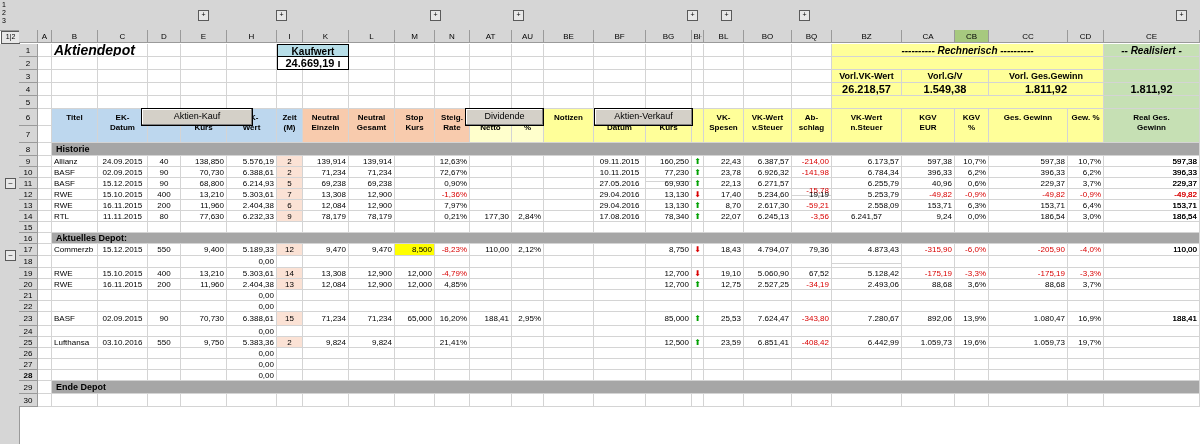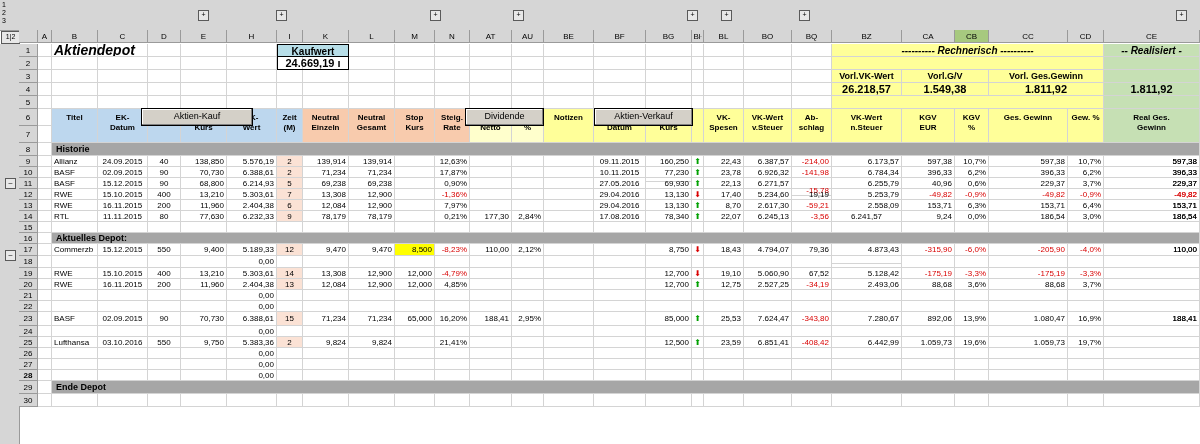--- a/index.html
+++ b/index.html
@@ -1049,21 +1049,21 @@
       <div class="cell c green" style="left:692px;top:156px;width:12px;height:11px;line-height:11px;">⬆</div>
       <div class="cell" style="left:1104px;top:156px;width:96px;height:11px;line-height:11px;background:rgba(226,239,218,.0);"></div>
       <div class="cell l" style="left:52px;top:167px;width:46px;height:11px;line-height:11px;">BASF</div>
       <div class="cell c" style="left:98px;top:167px;width:50px;height:11px;line-height:11px;">02.09.2015</div>
       <div class="cell c" style="left:148px;top:167px;width:33px;height:11px;line-height:11px;">90</div>
       <div class="cell r" style="left:181px;top:167px;width:46px;height:11px;line-height:11px;">70,730</div>
       <div class="cell r" style="left:227px;top:167px;width:50px;height:11px;line-height:11px;">6.388,61</div>
       <div class="cell c" style="left:277px;top:167px;width:26px;height:11px;line-height:11px;background:#fbe2d5;">2</div>
       <div class="cell r" style="left:303px;top:167px;width:46px;height:11px;line-height:11px;">71,234</div>
       <div class="cell r" style="left:349px;top:167px;width:46px;height:11px;line-height:11px;">71,234</div>
-      <div class="cell r" style="left:435px;top:167px;width:35px;height:11px;line-height:11px;">17,87%</div>
+      <div class="cell r" style="left:435px;top:167px;width:35px;height:11px;line-height:11px;">72,67%</div>
       <div class="cell c" style="left:594px;top:167px;width:52px;height:11px;line-height:11px;">10.11.2015</div>
       <div class="cell r" style="left:646px;top:167px;width:46px;height:11px;line-height:11px;">77,230</div>
       <div class="cell r" style="left:704px;top:167px;width:40px;height:11px;line-height:11px;">23,78</div>
       <div class="cell r" style="left:744px;top:167px;width:48px;height:11px;line-height:11px;">6.926,32</div>
       <div class="cell r red" style="left:792px;top:167px;width:40px;height:11px;line-height:11px;">-141,98</div>
       <div class="cell r" style="left:832px;top:167px;width:70px;height:11px;line-height:11px;">6.784,34</div>
       <div class="cell r" style="left:902px;top:167px;width:53px;height:11px;line-height:11px;">396,33</div>
       <div class="cell r" style="left:955px;top:167px;width:34px;height:11px;line-height:11px;">6,2%</div>
       <div class="cell r" style="left:989px;top:167px;width:79px;height:11px;line-height:11px;">396,33</div>
       <div class="cell r" style="left:1068px;top:167px;width:36px;height:11px;line-height:11px;">6,2%</div>

